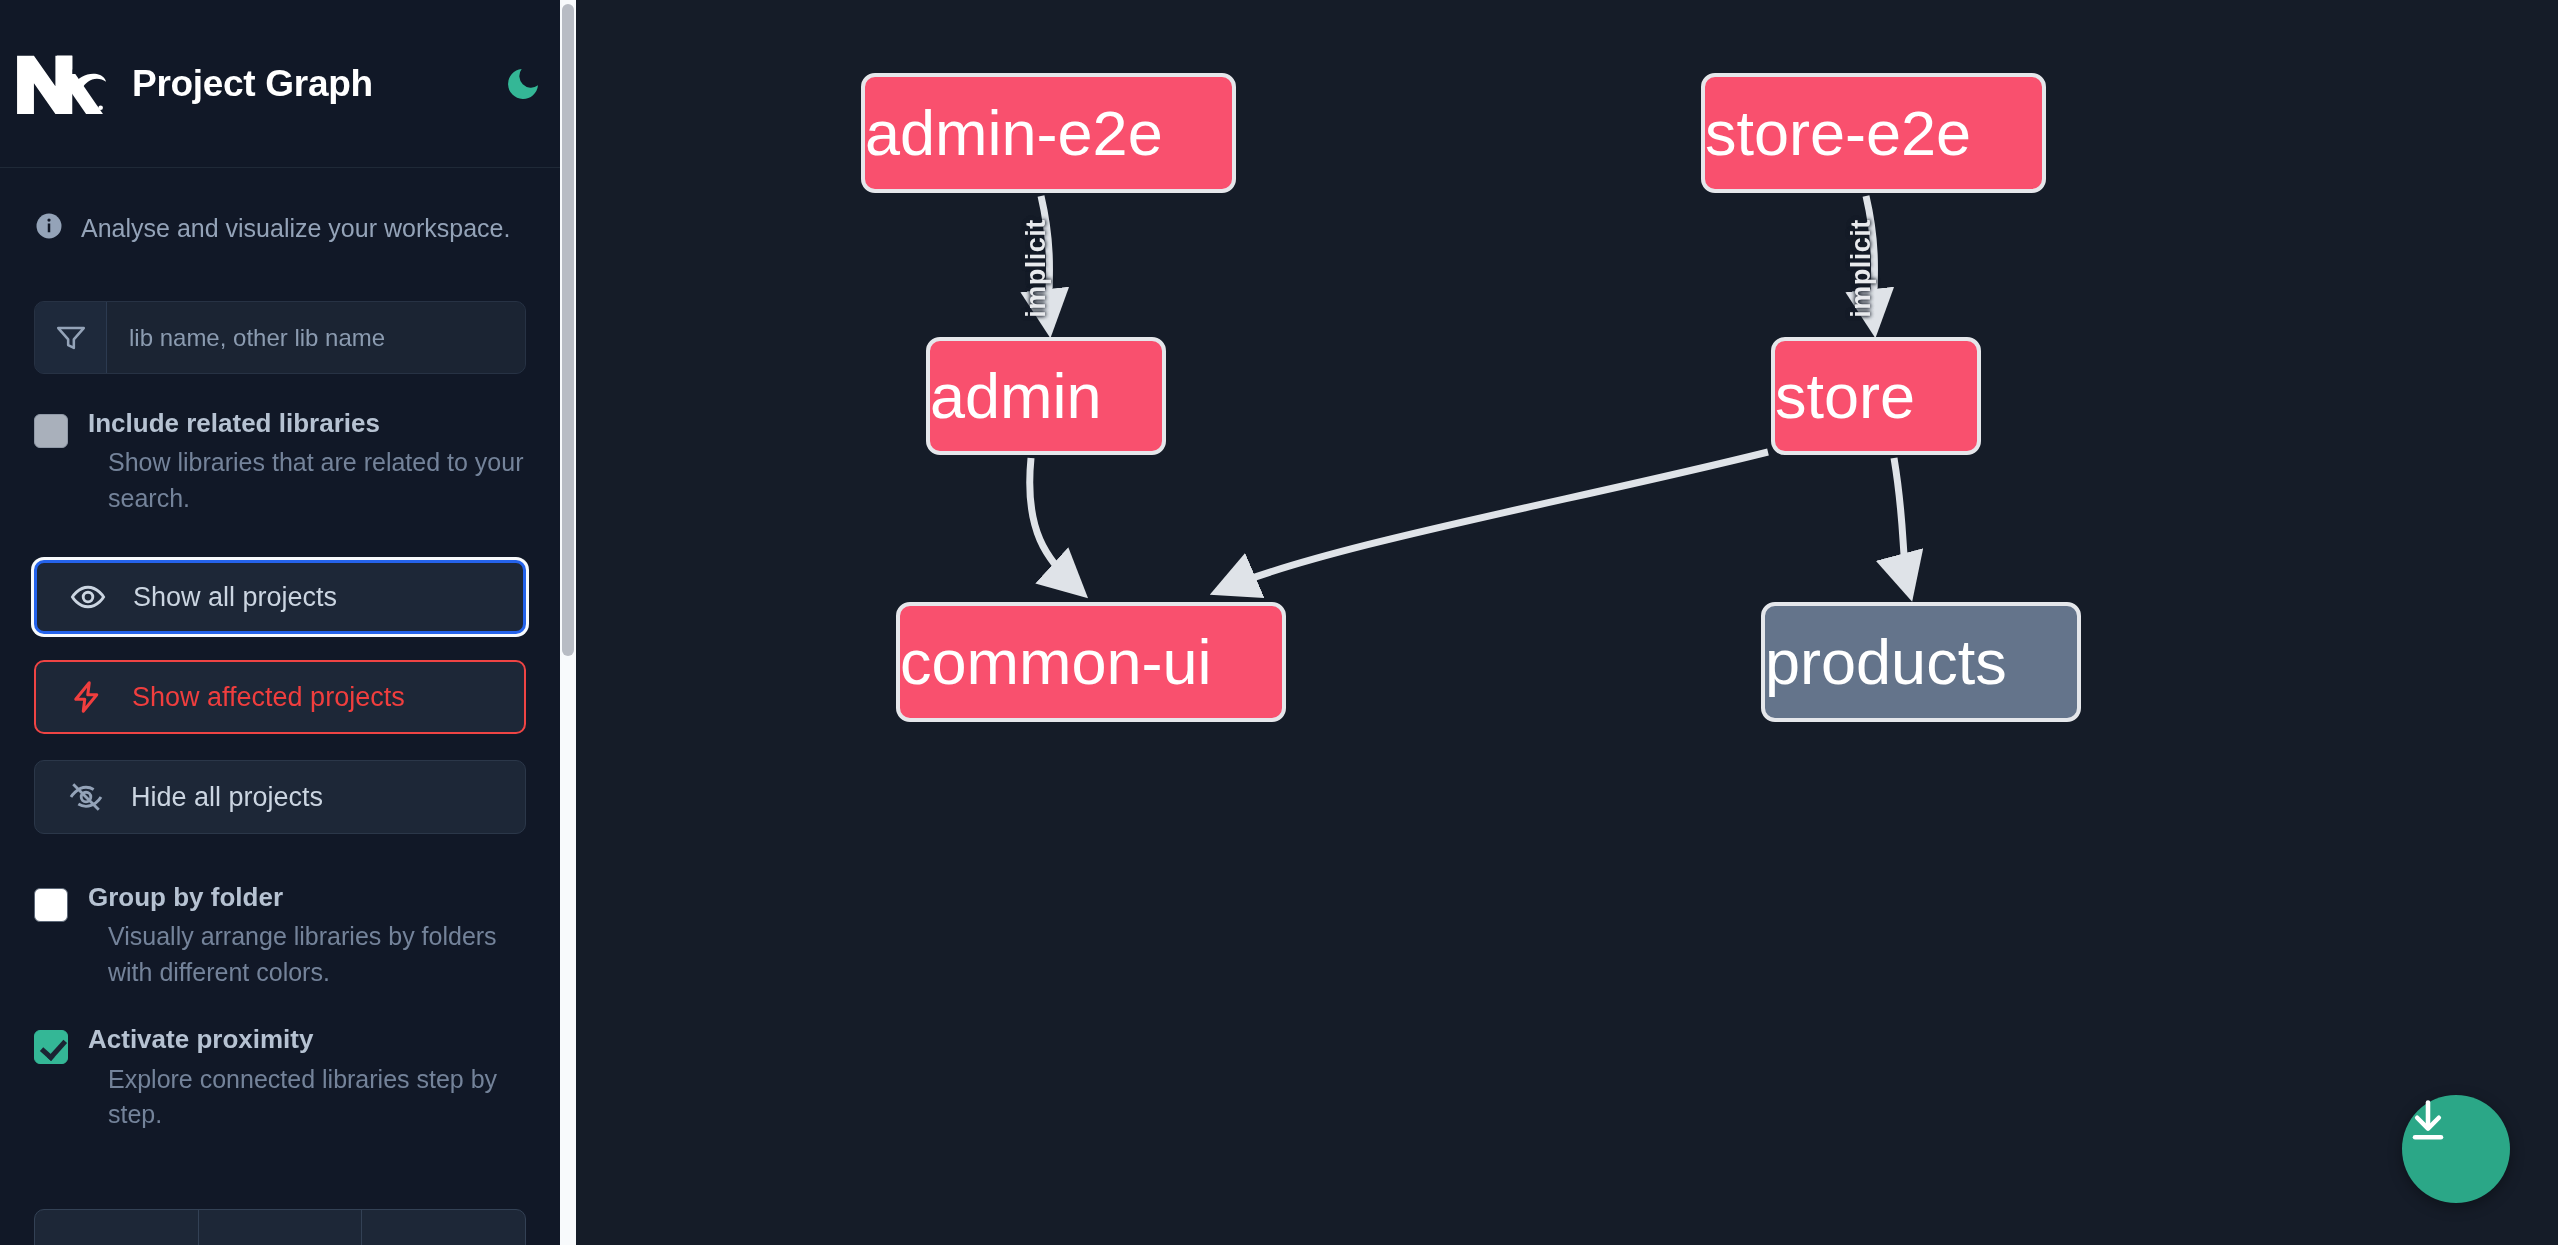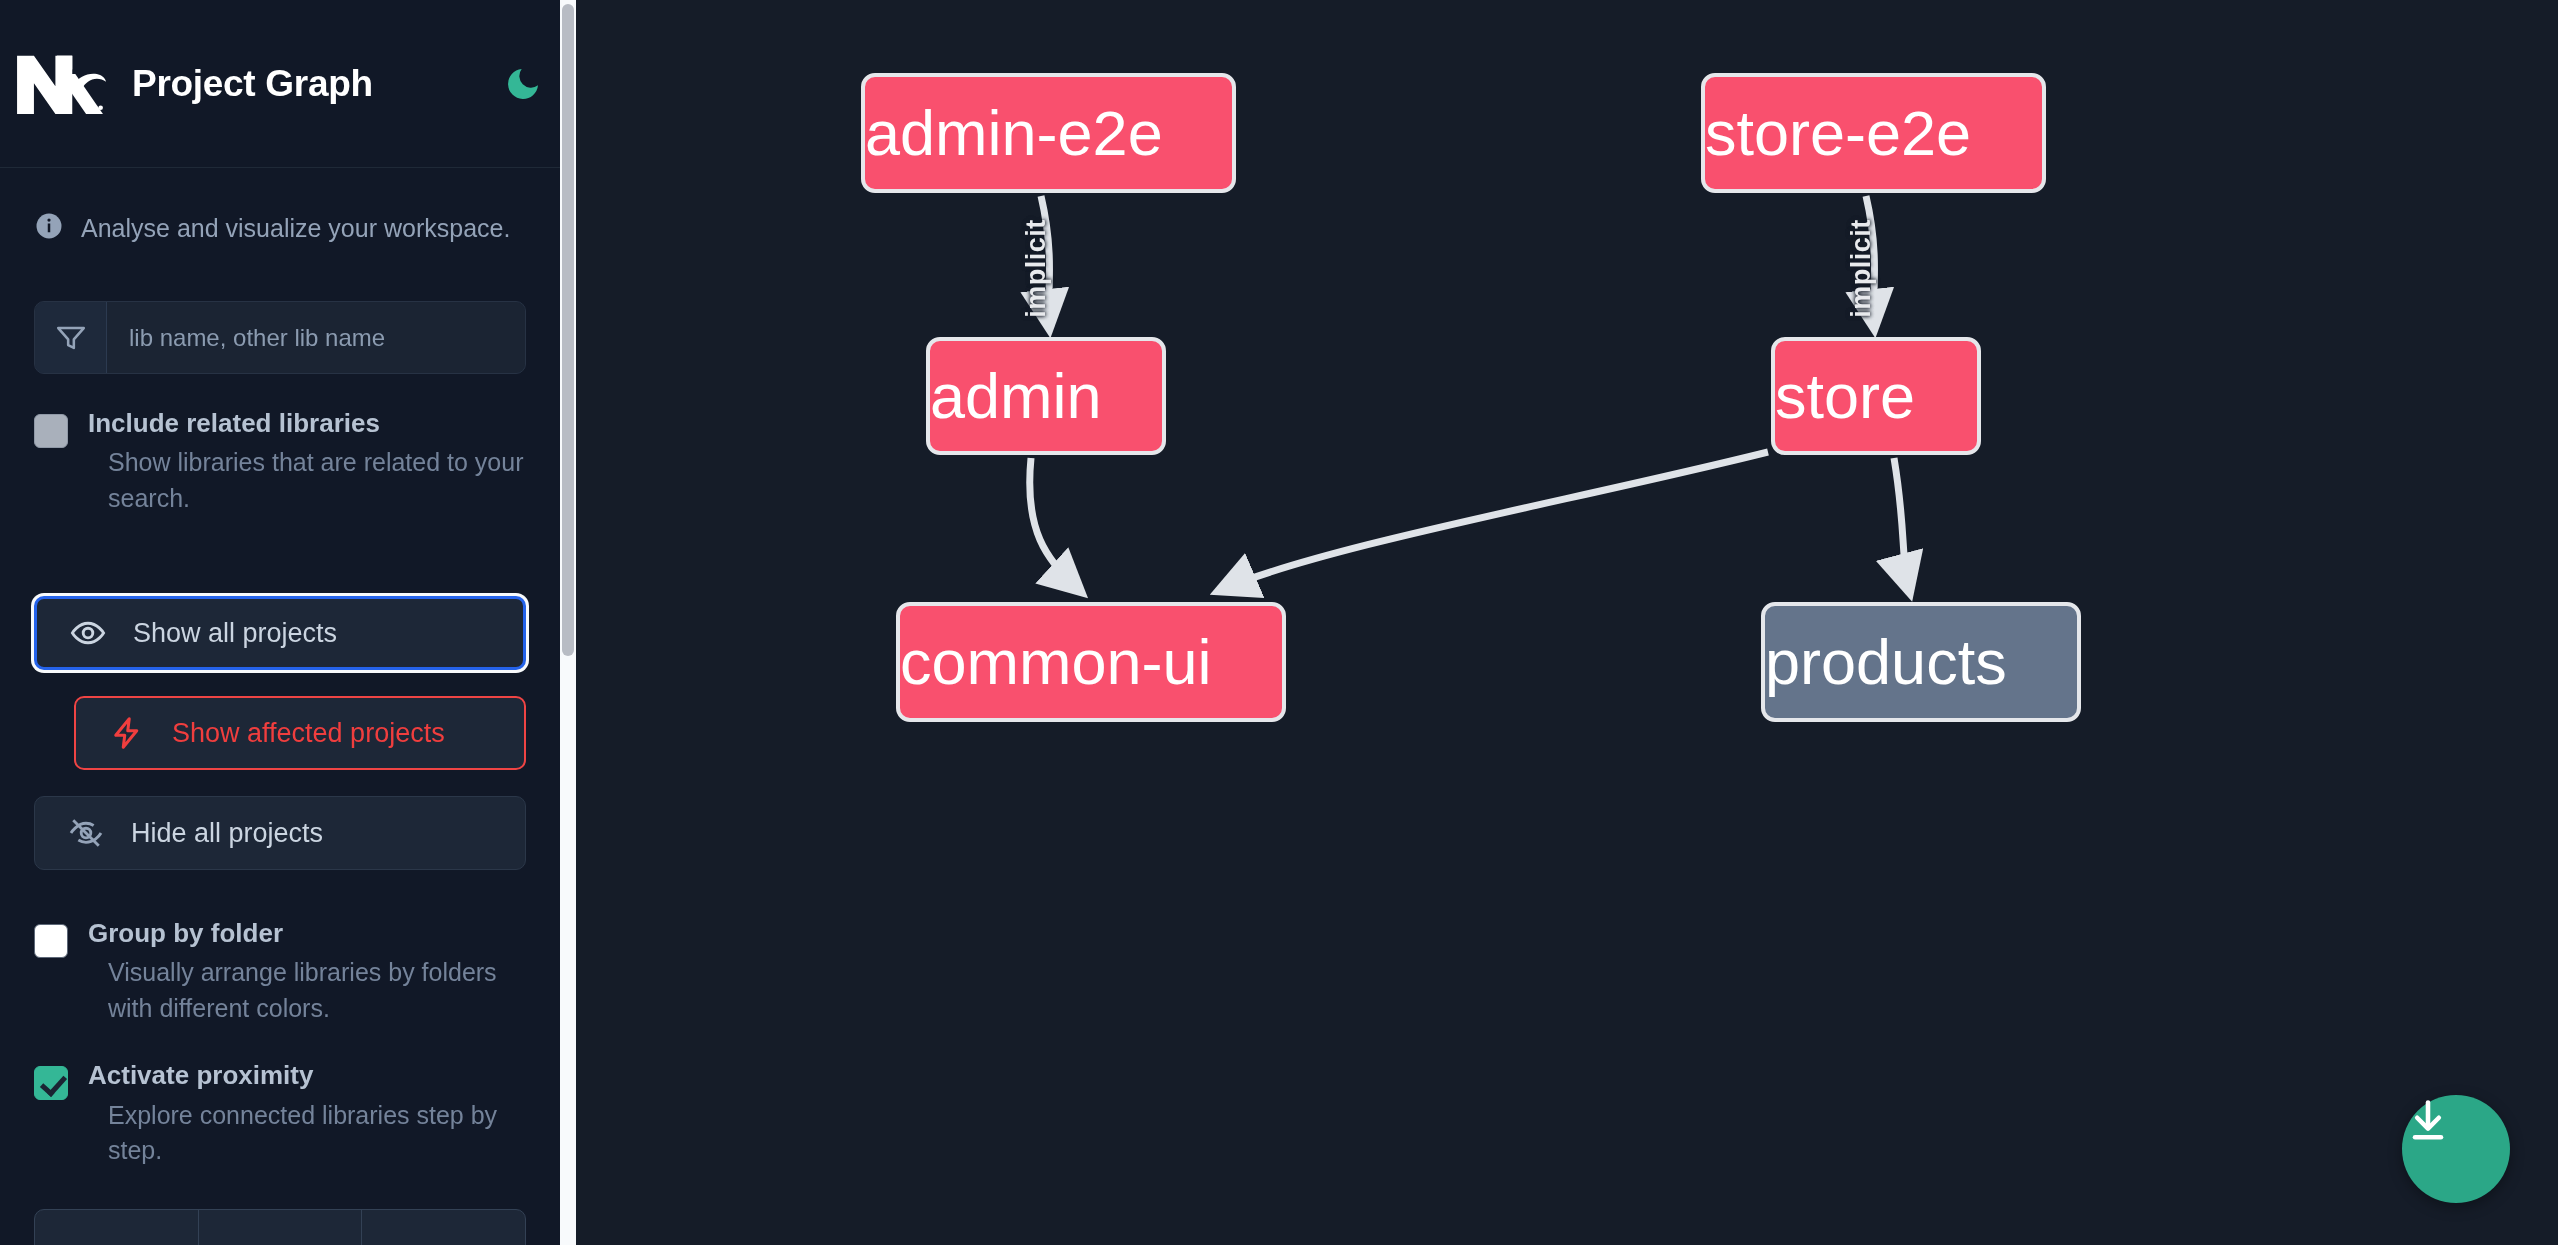--- a/index.html
+++ b/index.html
@@ -90,23 +90,22 @@
     height:74px; border-radius:10px;
     display:flex; align-items:center; gap:24px;
     padding:0 30px; cursor:pointer;
     background:#1d2737;
     border:1px solid #2b3749;
     font-size:27px; color:#cbd5e1;
   }
   .btn.focused{
     border:3px solid #2563eb;
     box-shadow:0 0 0 3px #f8fafc;
-    margin-top:36px;
-  }
-  .btn.danger{ border:2px solid #ef4444; color:#f03e3e;margin-left:40px; }
+  }
+  .btn.danger{ border:2px solid #ef4444; color:#f03e3e; }
   .btn-ico{ width:42px; height:42px; flex:0 0 42px; display:flex; align-items:center; justify-content:center; }
 
   .bottom-strip{
     position:absolute; left:34px; right:34px; bottom:-10px;
     height:46px; border:1px solid #334155; border-radius:10px;
     display:flex; background:#1d2737;
   }
   .bottom-strip > div{ flex:1; border-right:1px solid #334155; }
   .bottom-strip > div:last-child{ border-right:none; }
 

